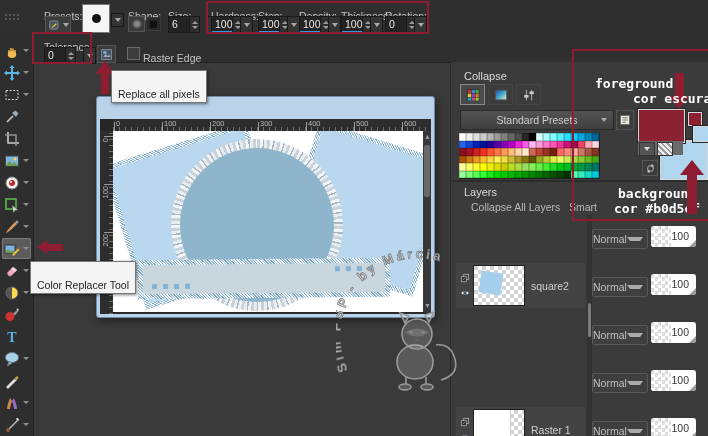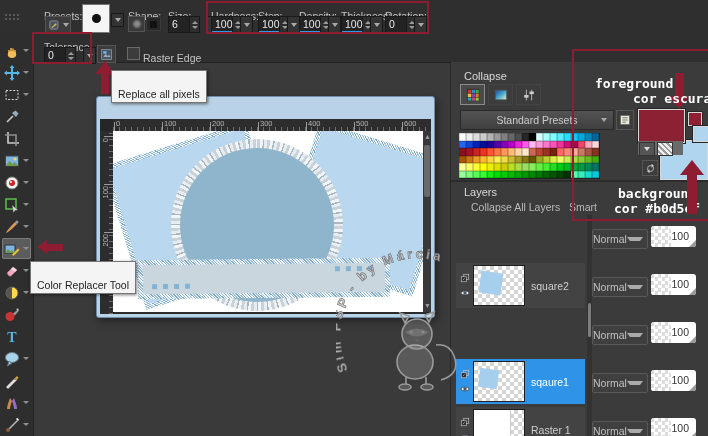--- a/index.html
+++ b/index.html
@@ -738,34 +738,20 @@
     <div class="blend">
           <span class="bval">Normal</span>
           <span class="caret"></span>
         </div>
     <div class="opac">
           <span class="chkr"></span>
           <span class="ov">100</span>
         </div>
   </div>
       <div class="lrow selected">
-    <div class="left">
-      <span class="licons">
-        <svg class="licon" viewBox="0 0 16 16">
-              <use href="#i-link"></use>
-            </svg>
-        <svg class="licon" viewBox="0 0 14 13">
-              <use href="#i-eye"></use>
-            </svg>
-      </span>
-      <span class="lthumb">
-            <span class="motif square-sm"></span>
-          </span>
-      <span class="lname">sqaure1</span>
-    </div>
     <div class="blend">
           <span class="bval">Normal</span>
           <span class="caret"></span>
         </div>
     <div class="opac">
           <span class="chkr"></span>
           <span class="ov">100</span>
         </div>
   </div>
       <div class="lrow">

